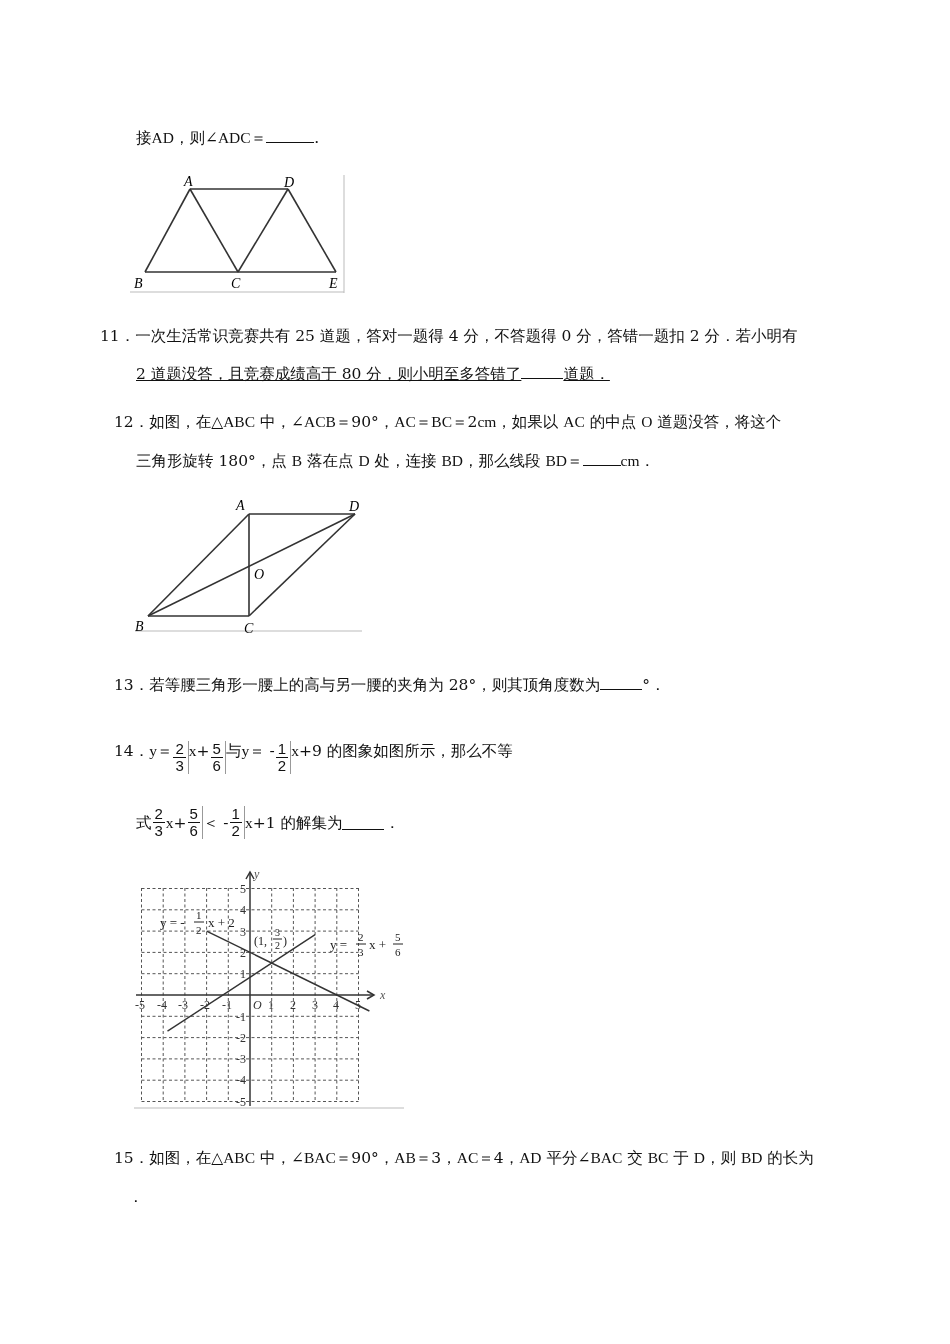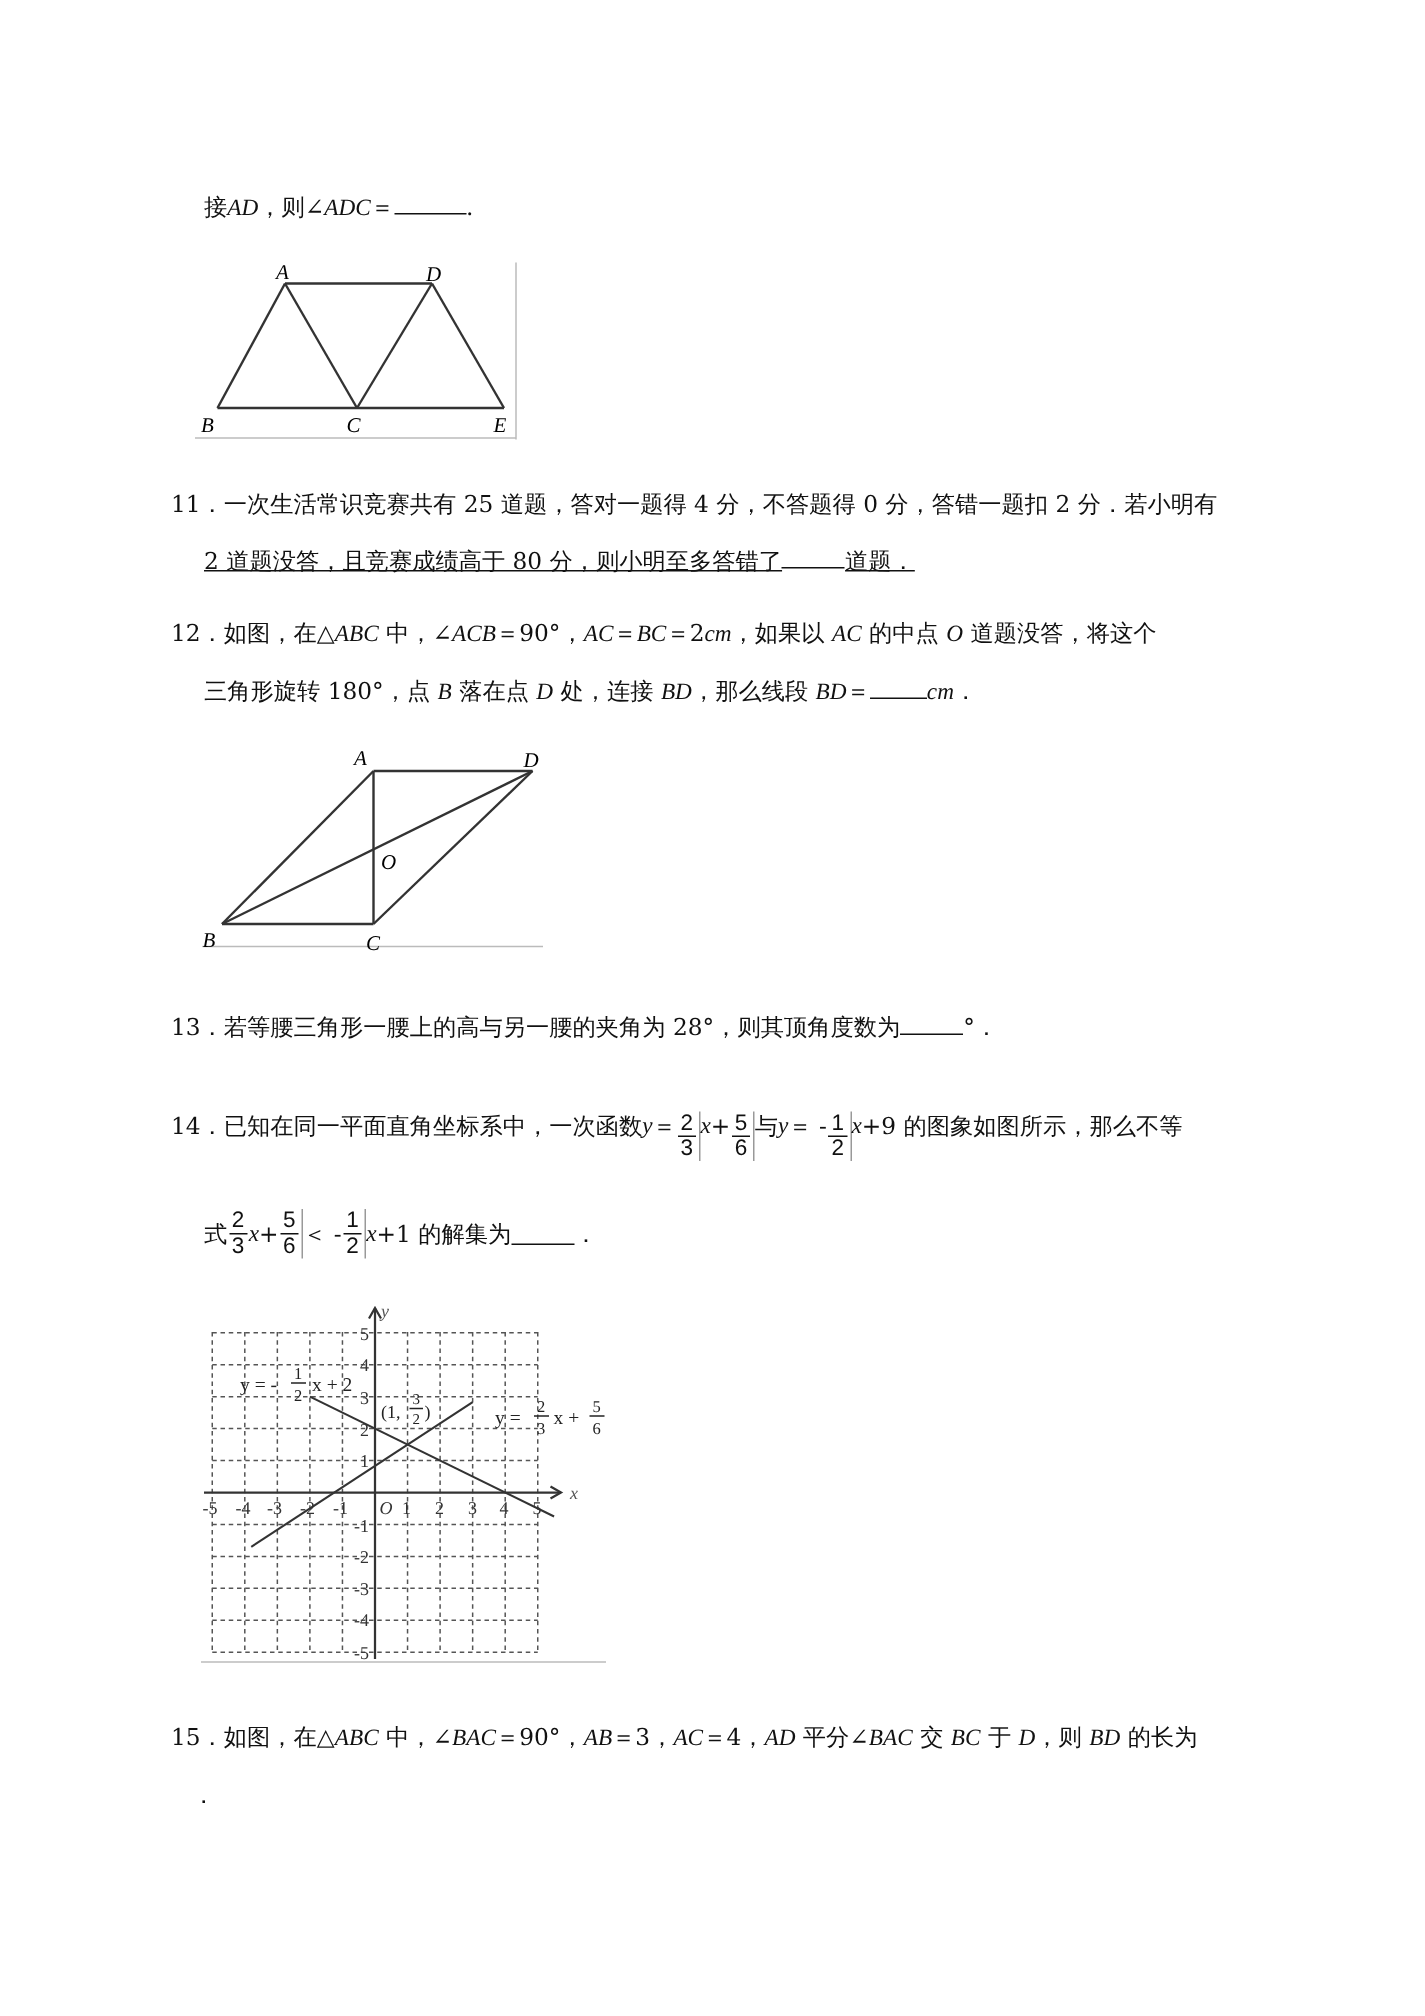--- a/index.html
+++ b/index.html
@@ -1,19 +1,19 @@
 <!DOCTYPE html>
 <html><head>
 <meta charset="utf-8">
 <style>
   html, body { margin: 0; padding: 0; background: #ffffff; }
   body { width: 950px; height: 1344px; position: relative; overflow: hidden;
          font-family: "DejaVu Serif", "Liberation Serif", serif; color: #111; }
   .line { position: absolute; font-size: 15.5px; white-space: nowrap; line-height: 20px; }
-  .it { font-style: italic; font-family: "Liberation Serif", serif; }
+  .it { font-family: "Liberation Serif", serif; }
   .blank { display: inline-block; border-bottom: 1.3px solid #111; height: 14px; vertical-align: baseline; }
   .frac { display: inline-flex; flex-direction: column; align-items: center; vertical-align: middle;
           font-family: "Liberation Sans", sans-serif; font-size: 15px; line-height: 16px; margin: 0 1px; }
   .frac .num { border-bottom: 1px solid #111; padding: 0 2px; }
   .frac .den { padding: 0 2px; }
   .frac-wrap { display: inline-flex; align-items: center; border-right: 1px solid #999; padding-right: 1px; }
   svg text { font-family: "Liberation Serif", serif; }
   .fig { position: absolute; }
 </style>
 </head>
@@ -36,21 +36,21 @@
       <line x1="15" y1="102" x2="206" y2="102"></line>
     </g>
     <text x="54" y="16" font-size="14" font-style="italic">A</text>
     <text x="154" y="17" font-size="14" font-style="italic">D</text>
     <text x="4" y="118" font-size="14" font-style="italic">B</text>
     <text x="101" y="118" font-size="14" font-style="italic">C</text>
     <text x="199" y="118" font-size="14" font-style="italic">E</text>
   </svg>
 </div>
 
-<div class="line" style="left:114px; top:326px;">
+<div class="line" style="left:100px; top:326px;">
   <span>11．</span><span>一次生活常识竞赛共有 25 道题，答对一题得 4 分，不答题得 0 分，答错一题扣 2 分．若小明有</span>
 </div>
 <div class="line" style="left:136px; top:364px;text-decoration:underline;">
   <span>2 道题没答，且竞赛成绩高于 80 分，则小明至多答错了</span><span class="blank" style="width:42px;"></span><span>道题．</span>
 </div>
 
 <div class="line" style="left:114px; top:412px;">
   <span>12．</span><span>如图，在△</span><span class="it">ABC</span><span> 中，∠</span><span class="it">ACB</span><span>＝90°，</span><span class="it">AC</span><span>＝</span><span class="it">BC</span><span>＝2</span><span class="it">cm</span><span>，如果以 </span><span class="it">AC</span><span> 的中点 </span><span class="it">O</span><span> 道题没答，将这个</span>
 </div>
 <div class="line" style="left:136px; top:451px;">
@@ -75,21 +75,20 @@
     <text x="114" y="139" font-size="14" font-style="italic">C</text>
   </svg>
 </div>
 
 <div class="line" style="left:114px; top:675px;">
   <span>13．</span><span>若等腰三角形一腰上的高与另一腰的夹角为 28°，则其顶角度数为</span><span class="blank" style="width:42px;"></span><span>°．</span>
 </div>
 
 <div class="line" style="left:114px; top:741px; display:flex; align-items:flex-start;">
   <span>14．</span>
-  <span>已知在同一平面直角坐标系中，一次函数 </span>
   <span class="it">y</span>
   <span>＝</span>
   <span class="frac-wrap">
       <span class="frac">
         <span class="num">2</span>
         <span class="den">3</span>
       </span>
     </span>
   <span class="it">x</span>
   <span>+</span>

